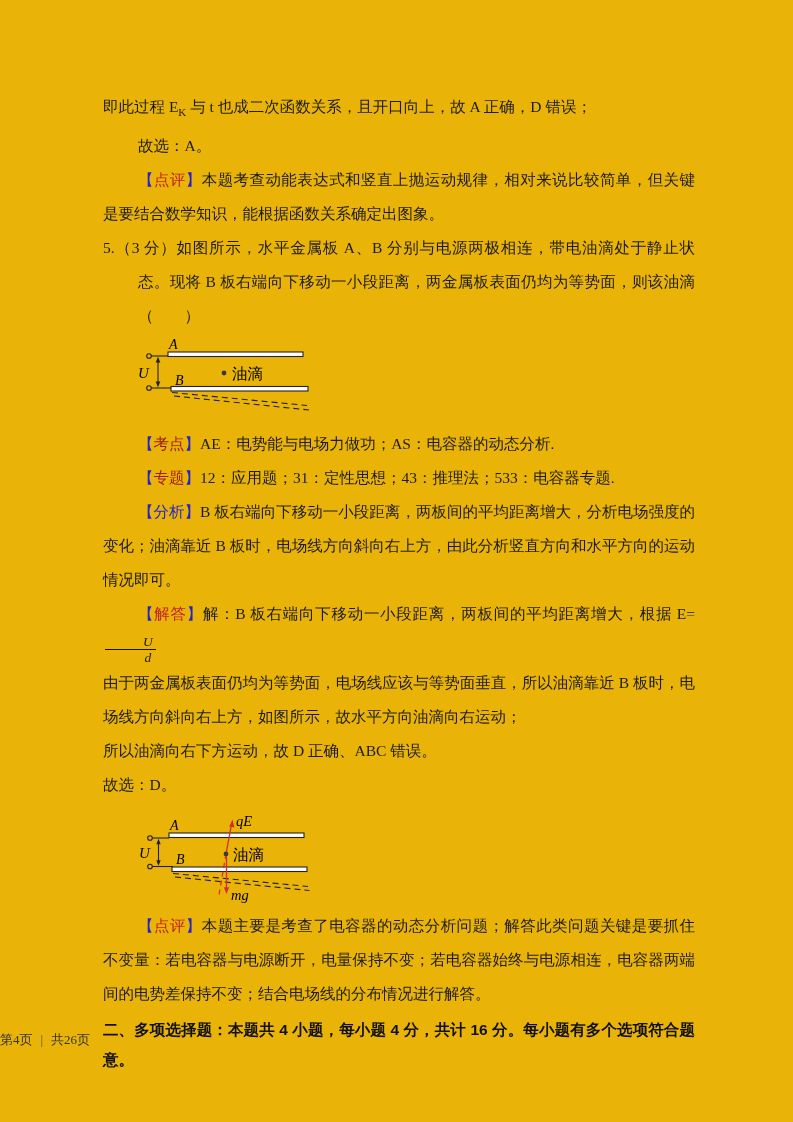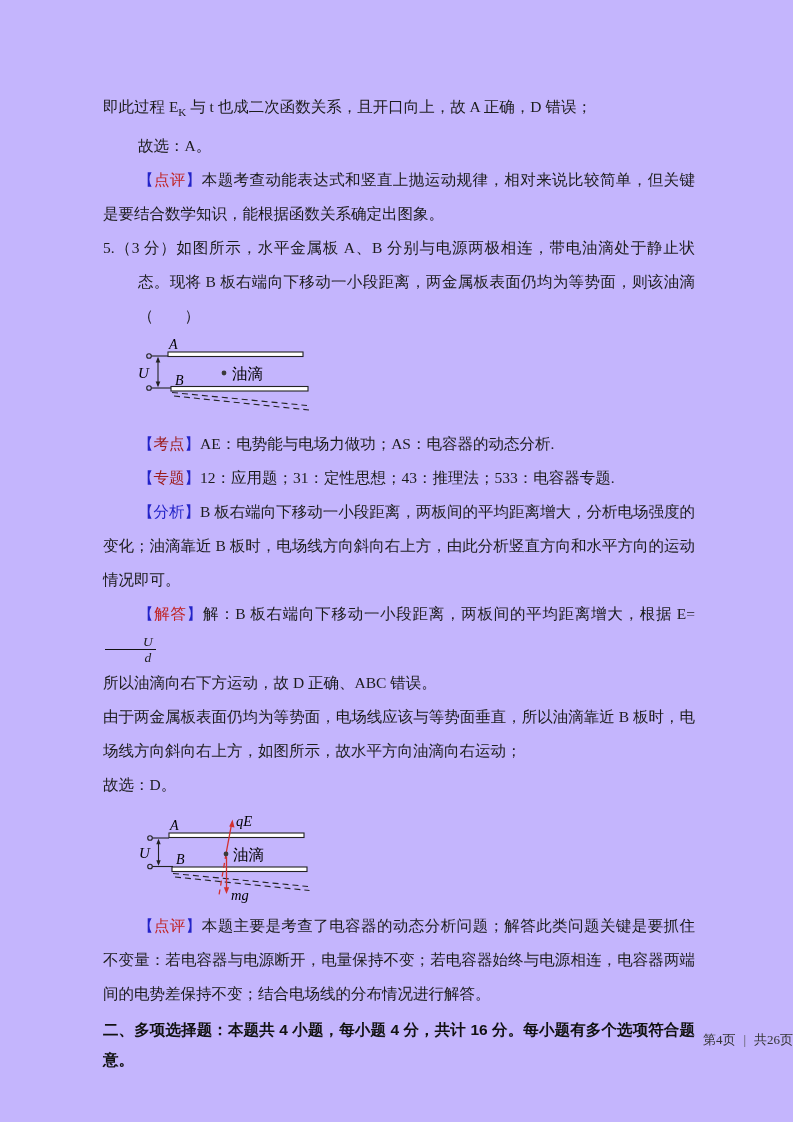--- a/index.html
+++ b/index.html
@@ -1,20 +1,20 @@
 <!DOCTYPE html>
 <html style="--color-bracket: #2323c8; --color-kaodian: #9b1b1b; --color-zhuanti: #9b1b1b; --color-fenxi: #2323c8; --color-jieda: #c02323; --color-dianping: #c02323; --color-figure_red: #d3302f;"><head>
 <meta charset="utf-8">
 <style>
   html,body{margin:0;padding:0;background:#ffffff;}
   .page{
     position:relative;
     width:793px;height:1122px;
     margin:0 auto;
-    background:#c4b5fd;
+    background:#eab308;
     overflow:hidden;
     font-family:"Liberation Serif","DejaVu Serif",serif;
     color:#1c1c1c;
     font-size:15.5px;
   }
   .content{
     position:absolute;
     left:103px;top:0;
     width:592px;
     padding-top:90px;
@@ -60,21 +60,21 @@
     font-family:"Liberation Sans","DejaVu Sans",sans-serif;
     font-weight:700;
     font-size:15.5px;
     color:#111;
     text-align:justify;
   }
   .footer{
     position:absolute;
     left:0;top:1030px;
     width:100%;
-    text-align:right;
+    text-align:left;
     font-size:13px;
     color:#333;
     line-height:20px;
   }
   .footer .sep{margin:0 8px;color:#555;}
   svg text{font-family:"Liberation Serif","DejaVu Serif",serif;}
   svg .it{font-style:italic;}
 </style>
 </head>
 <body>
@@ -111,23 +111,23 @@
 
 
     <p class="para indent"><span class="bracket">【</span><span class="lbl-kaodian">考点</span><span class="bracket">】</span><span>AE：电势能与电场力做功；AS：电容器的动态分析.</span></p>
 
     <p class="para indent"><span class="bracket">【</span><span class="lbl-zhuanti">专题</span><span class="bracket">】</span><span>12：应用题；31：定性思想；43：推理法；533：电容器专题.</span></p>
 
     <p class="para indent"><span class="bracket">【</span><span class="lbl-fenxi">分析</span><span class="bracket">】</span><span>B 板右端向下移动一小段距离，两板间的平均距离增大，分析电场强度的变化；油滴靠近 B 板时，电场线方向斜向右上方，由此分析竖直方向和水平方向的运动情况即可。</span></p>
 
     <p class="para indent"><span class="bracket">【</span><span class="lbl-jieda">解答</span><span class="bracket">】</span><span>解：B 板右端向下移动一小段距离，两板间的平均距离增大，根据 E=</span><span class="frac"><span class="num">U</span><span class="den">d</span></span></p>
 
+    <p class="para"><span>由于两金属板表面仍均为等势面，电场线应该与等势面垂直，所以油滴靠近 B 板时，电场线方向斜向右上方，如图所示，故水平方向油滴向右运动；</span></p>
+
     <p class="para"><span>所以油滴向右下方运动，故 D 正确、ABC 错误。</span></p>
-
-    <p class="para"><span>由于两金属板表面仍均为等势面，电场线应该与等势面垂直，所以油滴靠近 B 板时，电场线方向斜向右上方，如图所示，故水平方向油滴向右运动；</span></p>
 
     <p class="para"><span>故选：D。</span></p>
 
     <svg class="figure fig2" width="285" height="103" viewBox="0 0 285 103">
       <circle cx="25" cy="34" r="2.3" fill="none" stroke="#222" stroke-width="1.1"></circle>
       <circle cx="25" cy="62.5" r="2.3" fill="none" stroke="#222" stroke-width="1.1"></circle>
       <line x1="27.3" y1="34" x2="44" y2="34" stroke="#222" stroke-width="1.1"></line>
       <line x1="27.3" y1="62.5" x2="48" y2="62.5" stroke="#222" stroke-width="1.1"></line>
       <line x1="33.5" y1="36.5" x2="33.5" y2="60" stroke="#222" stroke-width="1.1"></line>
       <polygon points="33.5,34.8 31.3,40.2 35.7,40.2" fill="#222"></polygon>

